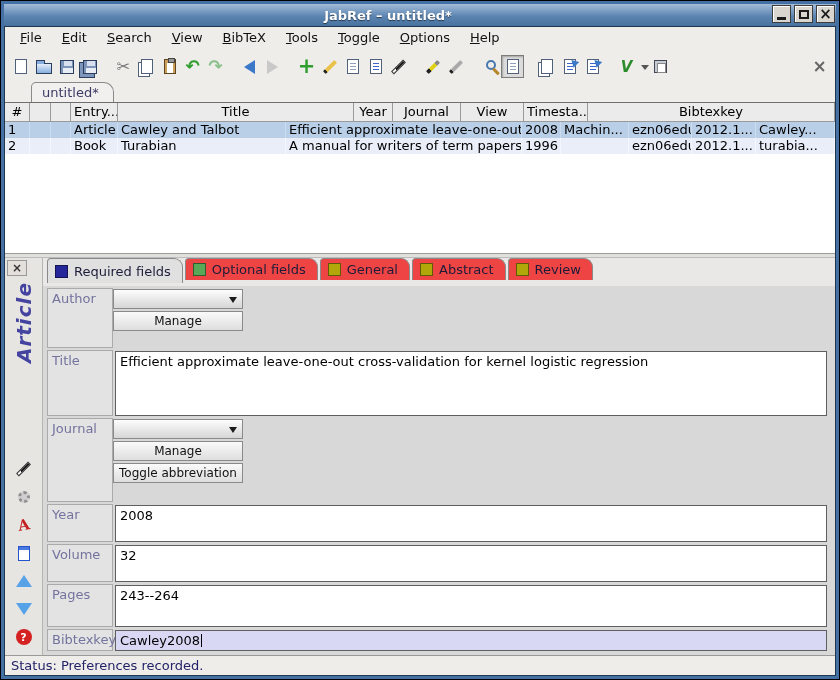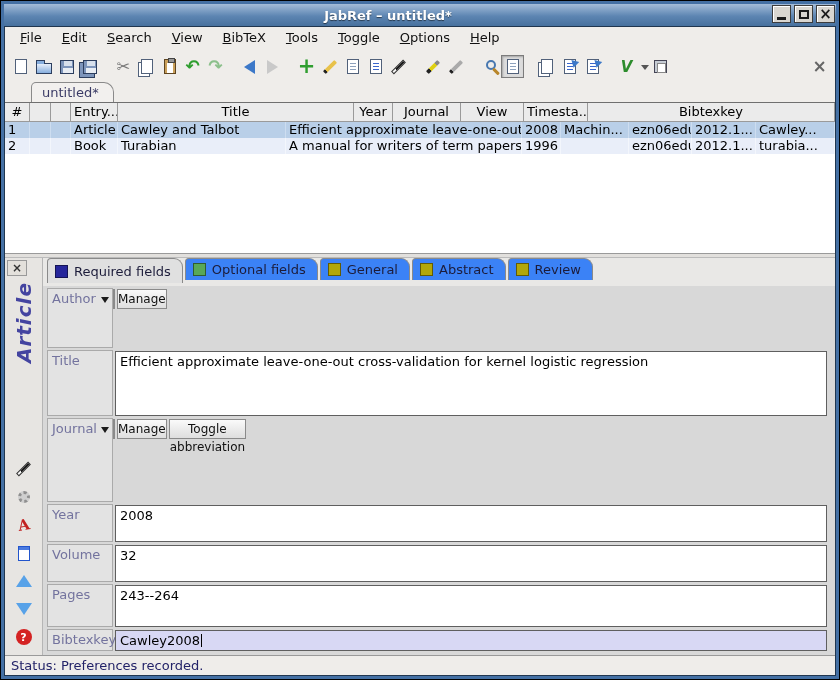--- a/index.html
+++ b/index.html
@@ -96,36 +96,36 @@
   .sbtn { width:24px; height:22px; display:flex; align-items:center; justify-content:center; margin:3px 0; }
   .gear { width:12px; height:12px; border:3px dotted #8f8f8f; border-radius:50%; background:#cfcfcf; }
   .pdfA { color:#c22222; font-weight:bold; font-size:15px; font-family:"DejaVu Serif", serif; transform:rotate(-10deg); }
   .bluedoc { width:12px; height:15px; background:#fff; border:1px solid #2255cc; box-shadow:inset 0 3px 0 #4a7ae0; }
   .tri-up { width:0; height:0; border:8px solid transparent; border-bottom:12px solid #58a2e8; border-top:0; }
   .tri-dn { width:0; height:0; border:8px solid transparent; border-top:12px solid #58a2e8; border-bottom:0; }
   .helpball { width:16px; height:16px; border-radius:50%; background:#d42222; color:#fff; font-weight:bold; font-size:11px; display:flex; align-items:center; justify-content:center; }
 
   .emain { flex:1; display:flex; flex-direction:column; overflow:hidden; }
   .etabs { height:28px; flex:none; display:flex; align-items:flex-start; gap:2px; padding-left:4px; background:#e9e8e6; }
-  .etab { display:flex; align-items:center; gap:6px; height:22px; padding:0 11px 0 7px; background:#3b82f6; border:1px solid #8a8a8a; border-bottom:none; border-radius:4px 9px 0 0; font-size:13px; color:#1c1c3a; }
+  .etab { display:flex; align-items:center; gap:6px; height:22px; padding:0 11px 0 7px; background:#ef4444; border:1px solid #8a8a8a; border-bottom:none; border-radius:4px 9px 0 0; font-size:13px; color:#1c1c3a; }
   .etab.active { height:25px; background:#e0e0e0; }
   .sq { width:13px; height:13px; border:1px solid rgba(0,0,0,.45); }
   .sq-req { background:#26269b; }
   .sq-opt { background:#58a858; }
   .sq-olv { background:#b2a70a; }
   .srcpg { width:11px; height:13px; background:#fff; border:1px solid #445; position:relative; }
   .srcpg::after { content:""; position:absolute; left:2px; right:2px; top:2px; height:9px; background:repeating-linear-gradient(#3a66cc 0 1px, transparent 1px 3px); }
 
   .fields { flex:1; background:#d8d8d8; padding:2px 6px 0 4px; overflow:hidden; }
   .frow { display:flex; margin-bottom:2px; }
   .flabel { width:66px; flex:none; background:#e3e3e3; border:1px solid #aaa; font-size:13px; color:#73739e; padding:2px 4px; }
   .fmain { flex:1; padding:1px 2px 0 2px; }
   .finput { width:100%; height:100%; background:#fff; border:1px solid #5f5f5f; font-size:13px; color:#000; padding:2px 4px; overflow:hidden; }
   .finput.focused { background:#d8d8f4; }
-  .fctrl { width:130px; flex:none; display:flex; flex-direction:row; gap:2px; padding-top:1px; }
+  .fctrl { width:130px; flex:none; display:flex; flex-direction:column; gap:2px; padding-top:1px; }
   .combo { height:20px; background:linear-gradient(#fdfdfd,#d6d6d6); border:1px solid #8a8a8a; position:relative; }
   .combo .carrow { position:absolute; right:5px; top:7px; width:0; height:0; border:4px solid transparent; border-top:6px solid #1a1a1a; }
   .btn { height:20px; background:linear-gradient(#fafafa,#dedede); border:1px solid #8a8a8a; font-family:"DejaVu Sans", sans-serif; font-size:12px; color:#111; text-align:center; line-height:18px; }
   .caret { display:inline-block; width:1px; height:13px; background:#000; vertical-align:-2px; margin-left:1px; }
 
   .statusbar { height:20px; flex:none; background:#efedea; border-top:1px solid #9a9a9a; display:flex; align-items:center; padding:0 6px; font-size:13px; color:#232368; }
 
   .h60{height:60px}.h66{height:66px}.h84{height:84px}.h38{height:38px}.h43{height:43px}.h22{height:22px}
 </style>
 </head>

